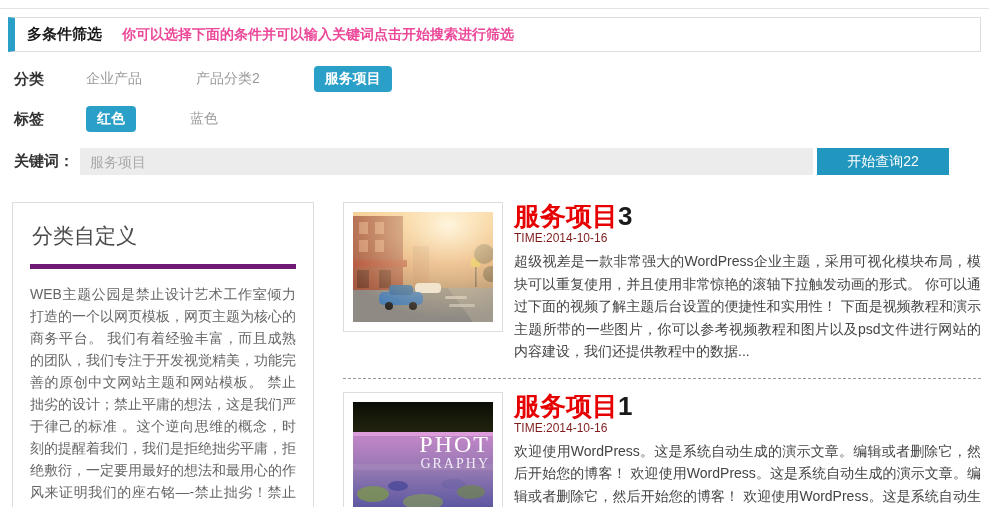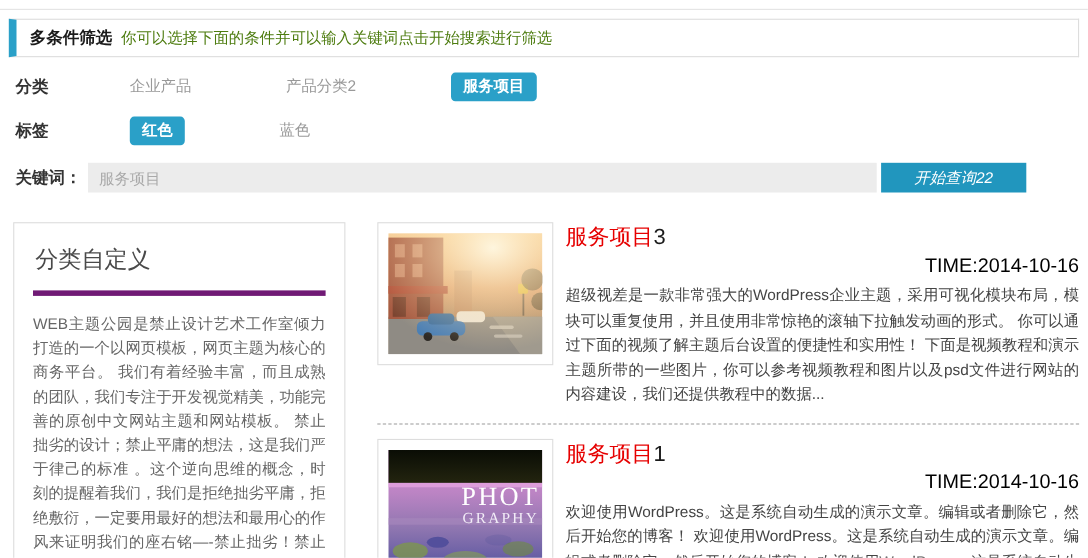--- a/index.html
+++ b/index.html
@@ -16,58 +16,56 @@
   
   .filter-header {
     margin: 8px 8px 0 8px;
     border: 1px solid #ddd;
     border-left: 7px solid #2aa0c8;
     display: flex; align-items: flex-end;
     padding: 7px 12px;
     background: #fff;
   }
   .filter-header .t { font-size: 15px; font-weight: bold; color: #1a1a1a; }
-  .filter-header .s { font-size: 14px; color: #4d7c0f; margin-left: 8px; }
+  .filter-header .s { font-size: 14px; color: #ec4899; margin-left: 20px; font-weight: bold; }
 
   
   .filter-row {
     display: flex; align-items: center;
     margin: 14px 0 0 14px;
     font-size: 14px;
-    gap: 32px;
   }
   .filter-row .lab { font-size: 15px; font-weight: bold; color: #333; width: 44px; flex: 0 0 auto; }
   .opt { margin-right: 26px; cursor: pointer; margin-left: 28px; }
   .opt.plain { color: #999; padding: 4px 0; }
   .opt.pill {
     background: #2aa0c8; color: #fff;
     padding: 4px 11px; border-radius: 4px;
     font-weight: bold;
   }
   .tag-pill { font-weight: normal; }
 
   .keyword-row {
     display: flex; align-items: center;
     margin: 16px 0 0 14px;
-    padding-right: 56px;
+    padding-right: 40px;
   }
   .keyword-row .lab { font-size: 15px; font-weight: bold; color: #333; flex: 0 0 auto; margin-right: 6px; }
   .keyword-input {
     flex: 1; height: 27px;
     background: #ececec; border: none; outline: none;
     padding: 0 10px; font-size: 14px; color: #666;
     font-family: "Liberation Sans", sans-serif;
   }
   .keyword-input::placeholder { color: #a9a9a9; opacity: 1; }
   .search-button {
     flex: 0 0 auto; width: 132px; height: 27px; margin-left: 4px;
     background: #2196be; color: #fff; border: none;
     font-size: 14px; cursor: pointer;
     font-family: "Liberation Sans", sans-serif;
-    font-style: italic;
   }
 
   
   .content { display: flex; margin-top: 27px; padding-left: 12px; }
 
   .sidebar-widget {
     flex: 0 0 302px; width: 302px;
     border: 1px solid #ddd;
     padding: 17px 17px 20px 17px;
     min-height: 400px;
@@ -85,24 +83,24 @@
 
   .results { flex: 1; margin-left: 29px; padding-right: 8px; }
   .result-item { display: flex; }
   .thumb-frame {
     flex: 0 0 160px; width: 160px; height: 130px;
     border: 1px solid #ddd; background: #fff;
     padding: 9px; cursor: pointer;
   }
   .thumb-frame svg { display: block; width: 140px; height: 110px; }
   .result-body { flex: 1; margin-left: 11px; min-width: 0; }
-  .post-title { margin: 2px 0 3px 0; font-size: 20px; font-weight: normal; line-height: 24px; cursor: pointer; }
+  .post-title { margin: 2px 0 3px 0; font-size: 26px; font-weight: bold; line-height: 24px; cursor: pointer; }
   .post-title .red { color: #e60000; }
   .post-title .num { color: #1a1a1a; }
-  .post-date { font-size: 18px; color: #000000; margin-bottom: 5px; text-align: right; }
+  .post-date { font-size: 12px; color: #7f1d1d; margin-bottom: 5px; }
   .post-excerpt { font-size: 14px; color: #444; line-height: 22.5px; text-align: justify; }
   .dashed-divider { border: none; border-top: 1px dashed #9a9a9a; margin: 15px 0 13px 0; }
 </style>
 </head>
 <body>
 
 <div class="top-rule"></div>
 
 <div class="filter-header">
   <span class="t">多条件筛选</span>

